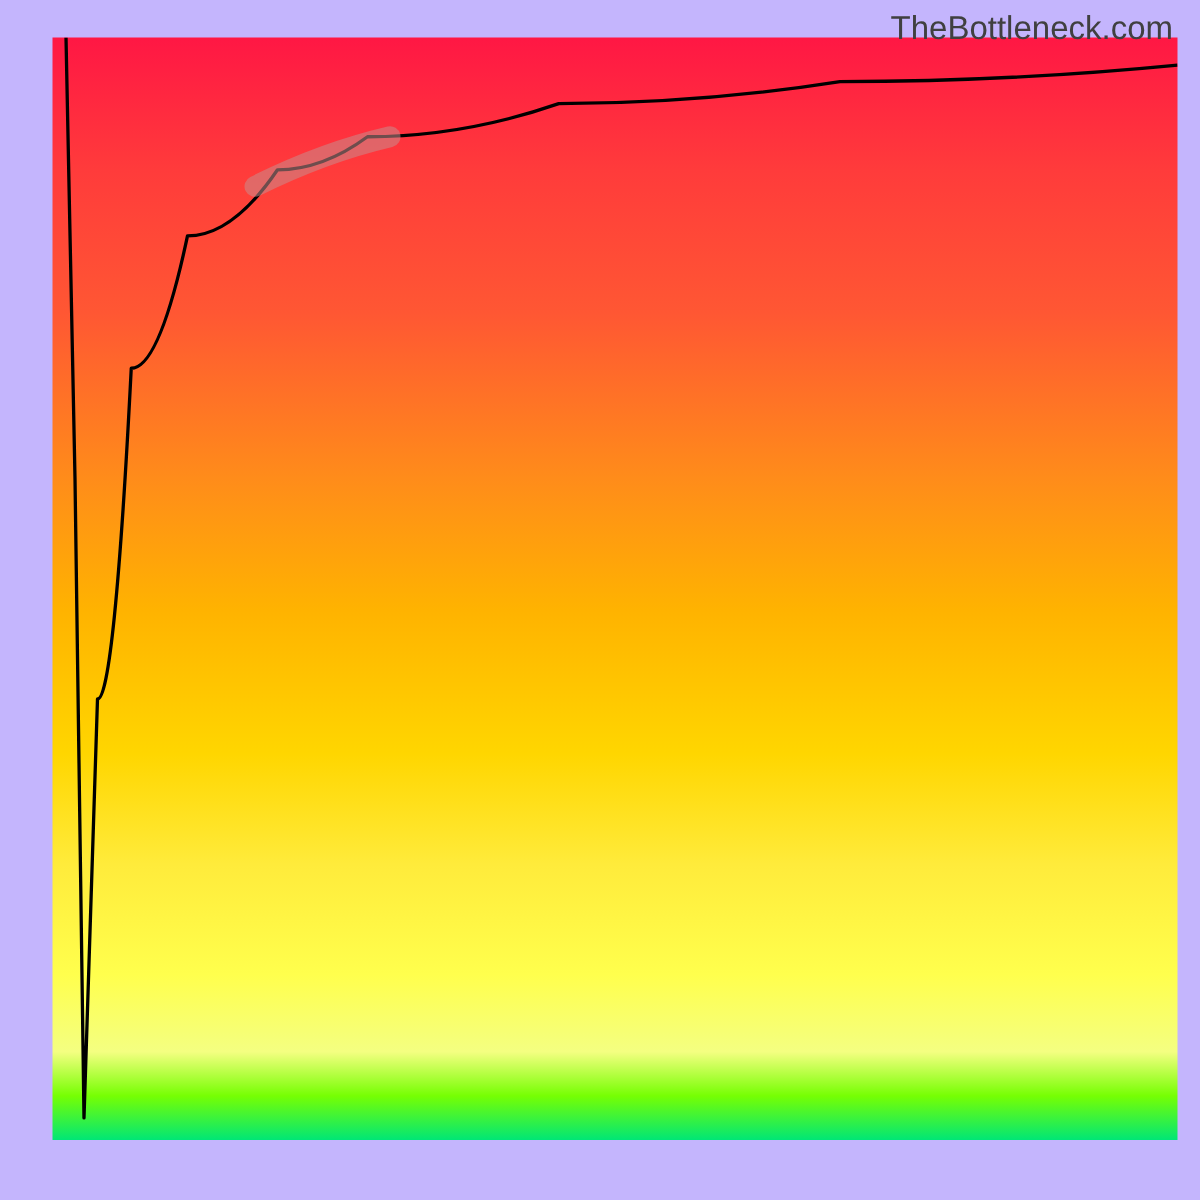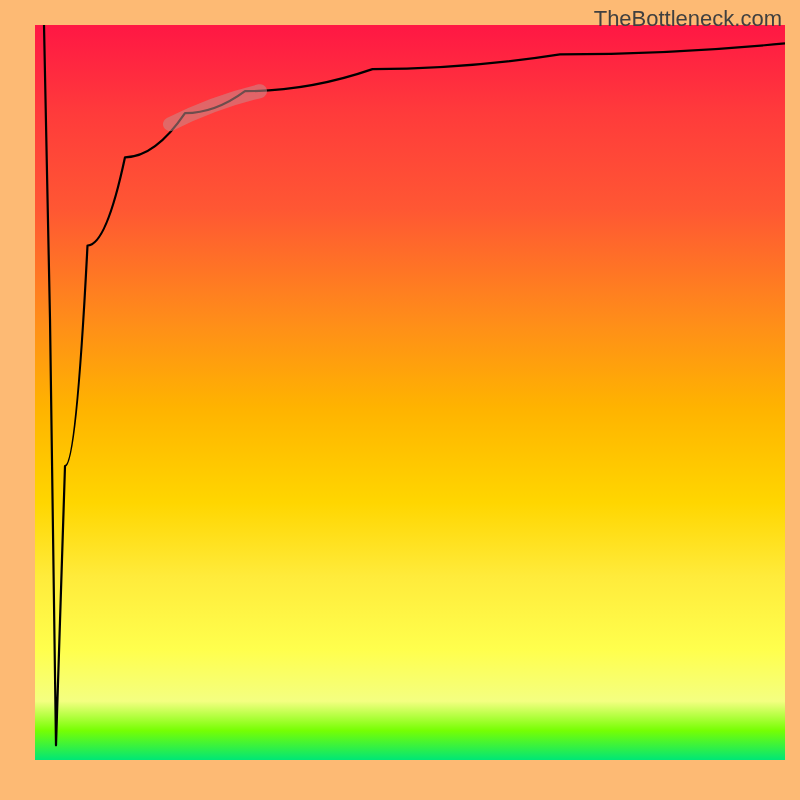--- a/index.html
+++ b/index.html
@@ -1,21 +1,21 @@
 <!DOCTYPE html>
 <html><head>
 <meta charset="utf-8">
 <style>
   * { margin: 0; padding: 0; box-sizing: border-box; }
   html, body { width: 800px; height: 800px; overflow: hidden; }
   .chart-container {
     position: relative;
     width: 800px;
     height: 800px;
-    background: #fdba74;
+    background: #c4b5fd;
   }
   .plot-area {
     position: absolute;
     left: 35px;
     top: 25px;
     width: 750px;
     height: 735px;
     background: linear-gradient(to bottom,
       #ff1744 0%,
       #ff3b3b 12%,

